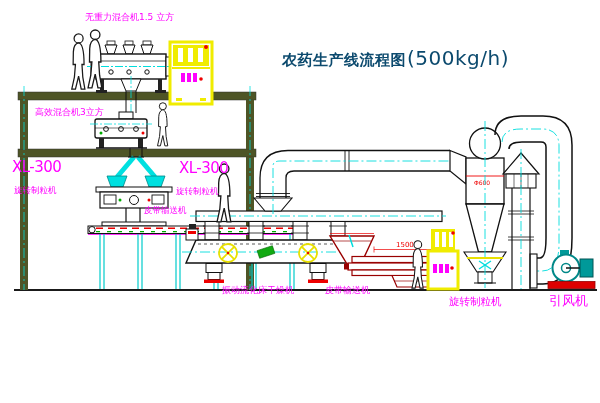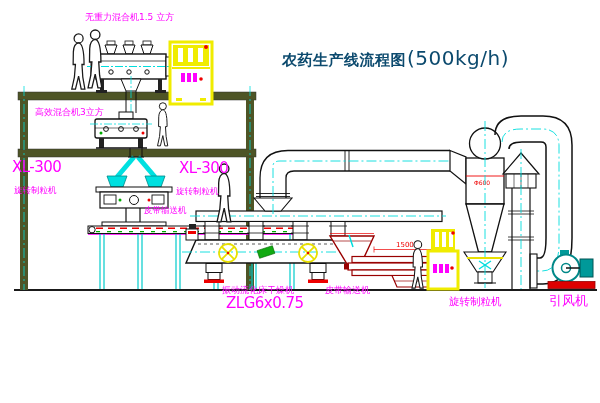--- a/index.html
+++ b/index.html
@@ -303,19 +303,18 @@
 
   <div class="lbl lbl-model" style="left:12px;top:160px;">XL-300</div>
   <div class="lbl lbl-xs" style="left:14px;top:186px;">旋转制粒机</div>
 
   <div class="lbl lbl-model" style="left:179px;top:161px;">XL-300</div>
   <div class="lbl lbl-xs" style="left:176px;top:187px;">旋转制粒机</div>
 
   <div class="lbl lbl-xs" style="left:144px;top:206px;">皮带输送机</div>
 
   <div class="lbl lbl-sm" style="left:222px;top:286px;">振动流化床干燥机</div>
-  <div class="lbl lbl-model" style="left:226px;top:296px;">ZLG6x0.75</div>
 
   <div class="lbl lbl-sm" style="left:325px;top:286px;">皮带输送机</div>
 
   <div class="lbl" style="left:449px;top:296px;font-size:10.5px;">旋转制粒机</div>
   <div class="lbl" style="left:549px;top:294px;font-size:13px;">引风机</div>
 </div>
 
 </body></html>

